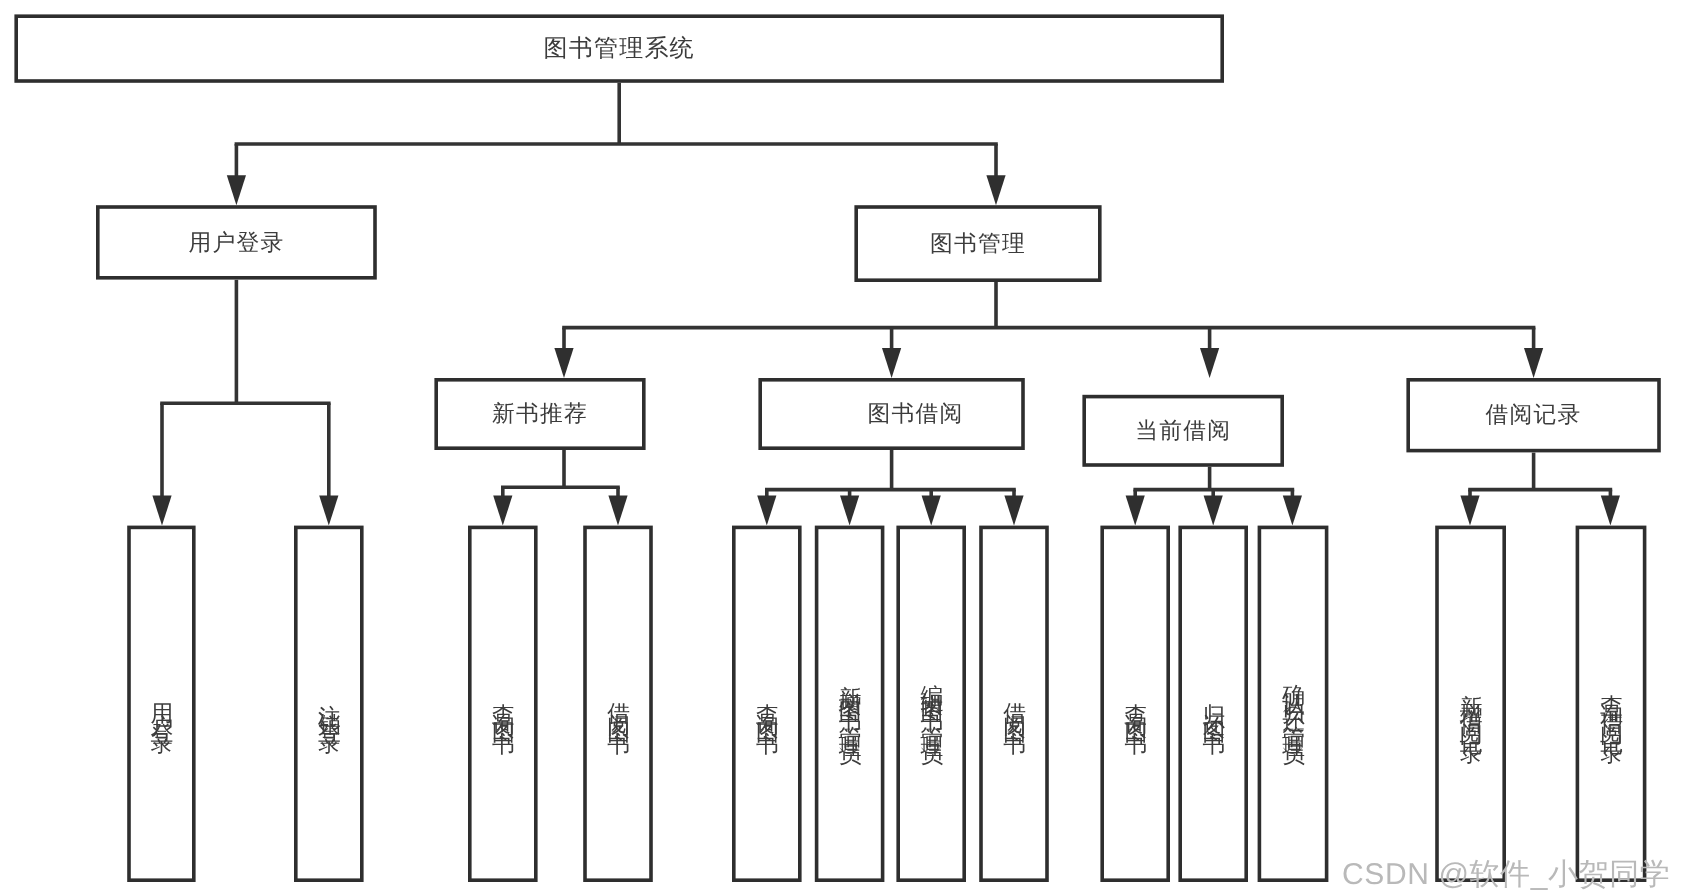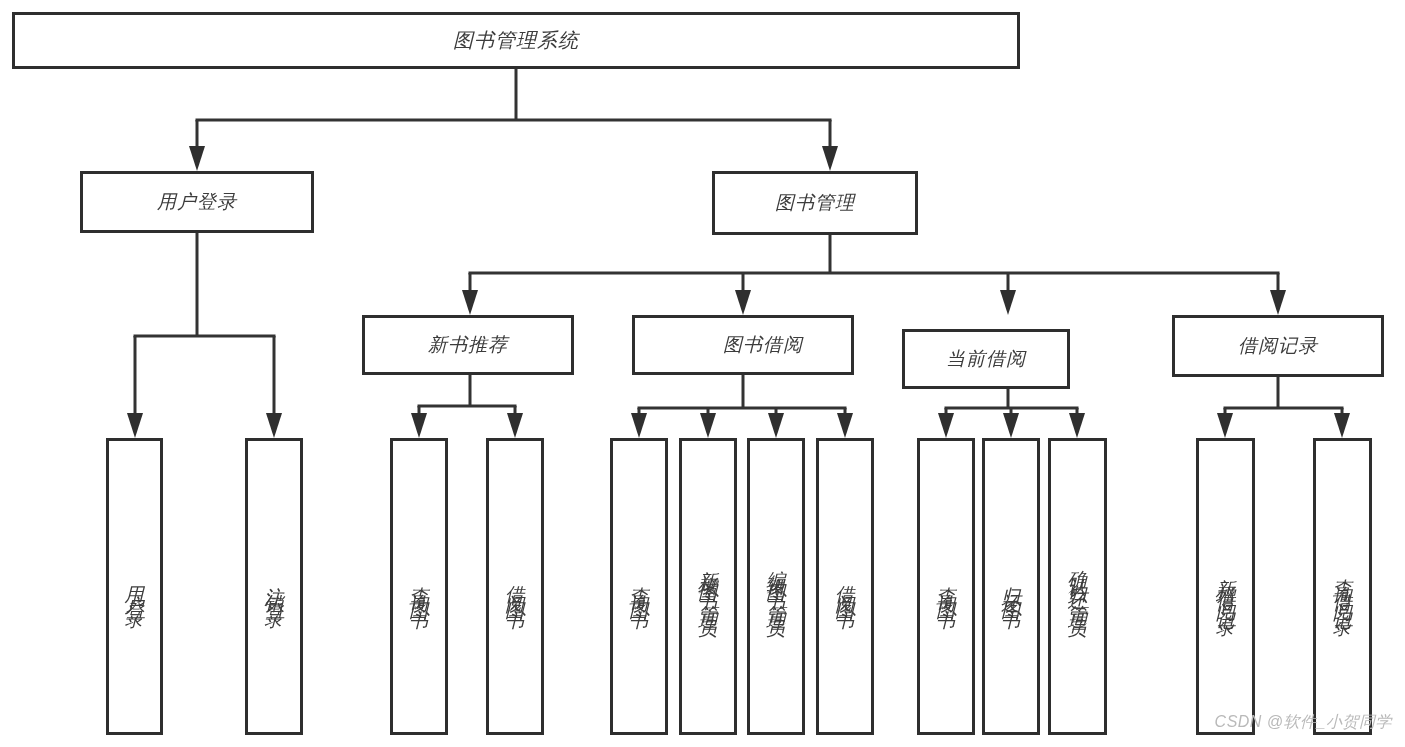--- a/index.html
+++ b/index.html
@@ -10,21 +10,20 @@
     --bg:#ffffff;
   }
   html,body{margin:0;padding:0;background:var(--bg);}
   .canvas{
     position:relative;
     width:1405px;height:747px;
     background:var(--bg);
     font-family:"Liberation Sans","DejaVu Sans",sans-serif;
     color:var(--text);
     overflow:hidden;
-    font-style:italic;
   }
   .connectors{position:absolute;left:0;top:0;width:1405px;height:747px;z-index:1;}
   .node{
     position:absolute;
     box-sizing:border-box;
     border:3px solid var(--box-border);
     background:#ffffff;
     display:flex;align-items:center;justify-content:center;
     z-index:2;
   }
@@ -35,21 +34,21 @@
     text-orientation:mixed;
     font-size:19px;
     letter-spacing:8px;
     line-height:1;
     white-space:nowrap;
   }
   .v-node .long{letter-spacing:7px;}
   .watermark{
     position:absolute;
     right:13px;top:712px;
-    font-size:16px;
+    font-size:25px;
     color:var(--watermark);
     z-index:5;
     letter-spacing:0.5px;
   }
 </style>
 </head>
 <body>
 
 <div class="canvas">
 
@@ -133,21 +132,21 @@
     <span>图书管理系统</span>
   </div>
 
   <div class="node h-node" style="left:80px;top:171px;width:234px;height:62px;">
     <span>用户登录</span>
   </div>
   <div class="node h-node" style="left:712px;top:171px;width:206px;height:64px;">
     <span>图书管理</span>
   </div>
 
-  <div class="node h-node" style="left:362px;top:315px;width:212px;height:60px;">
+  <div class="node h-node" style="left:362px;top:315px;width:176px;height:60px;">
     <span>新书推荐</span>
   </div>
   <div class="node h-node" style="left:632px;top:315px;width:222px;height:60px;padding-left:40px;">
     <span>图书借阅</span>
   </div>
   <div class="node h-node" style="left:902px;top:329px;width:168px;height:60px;">
     <span>当前借阅</span>
   </div>
   <div class="node h-node" style="left:1172px;top:315px;width:212px;height:62px;">
     <span>借阅记录</span>

